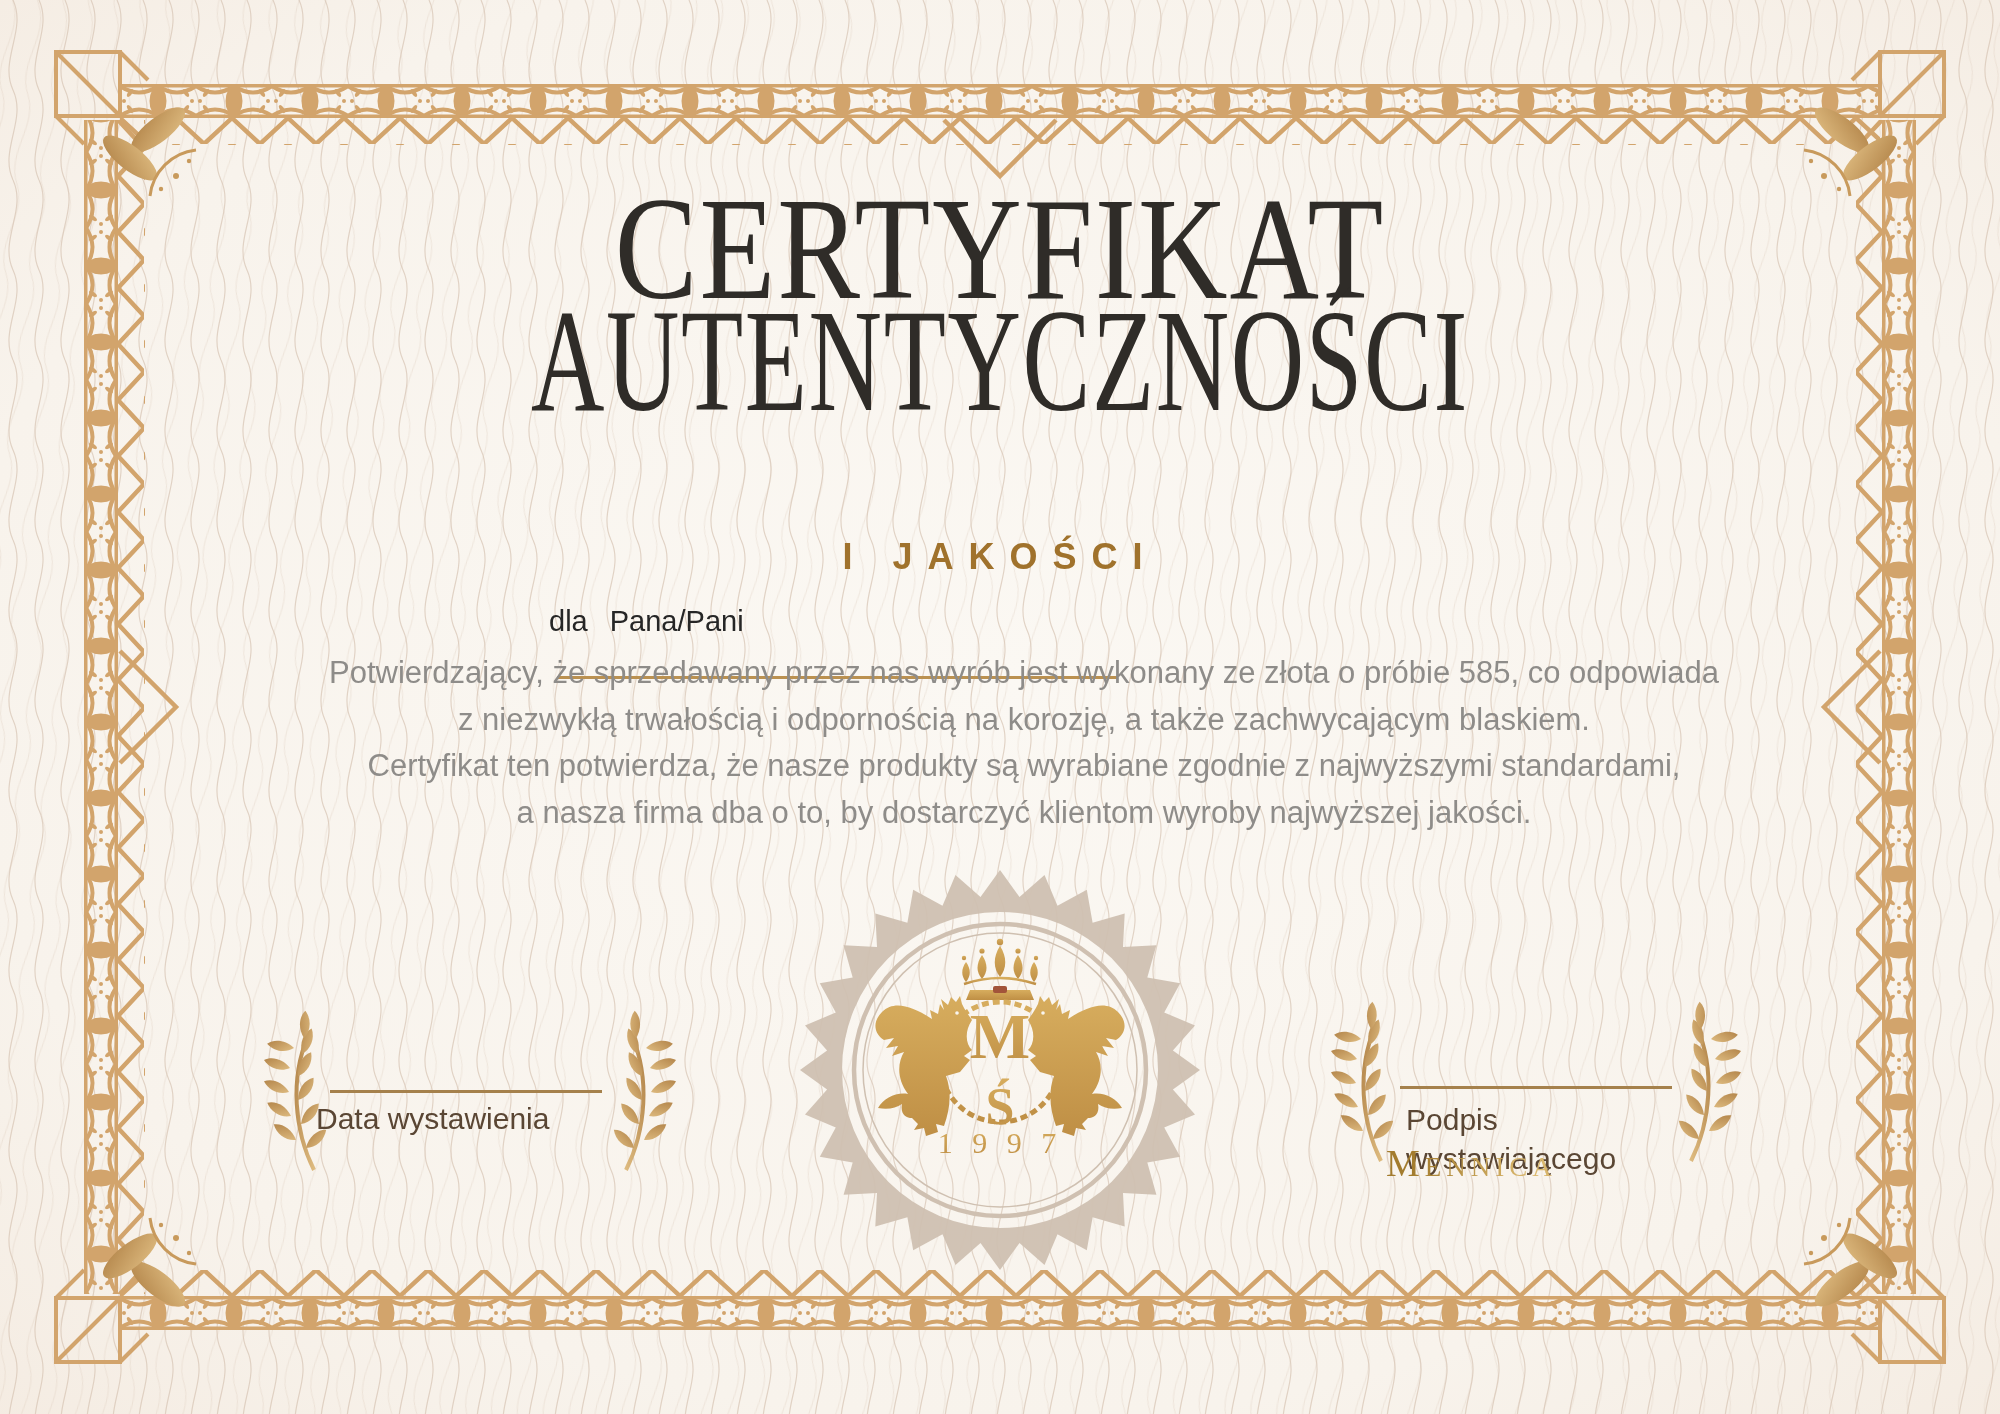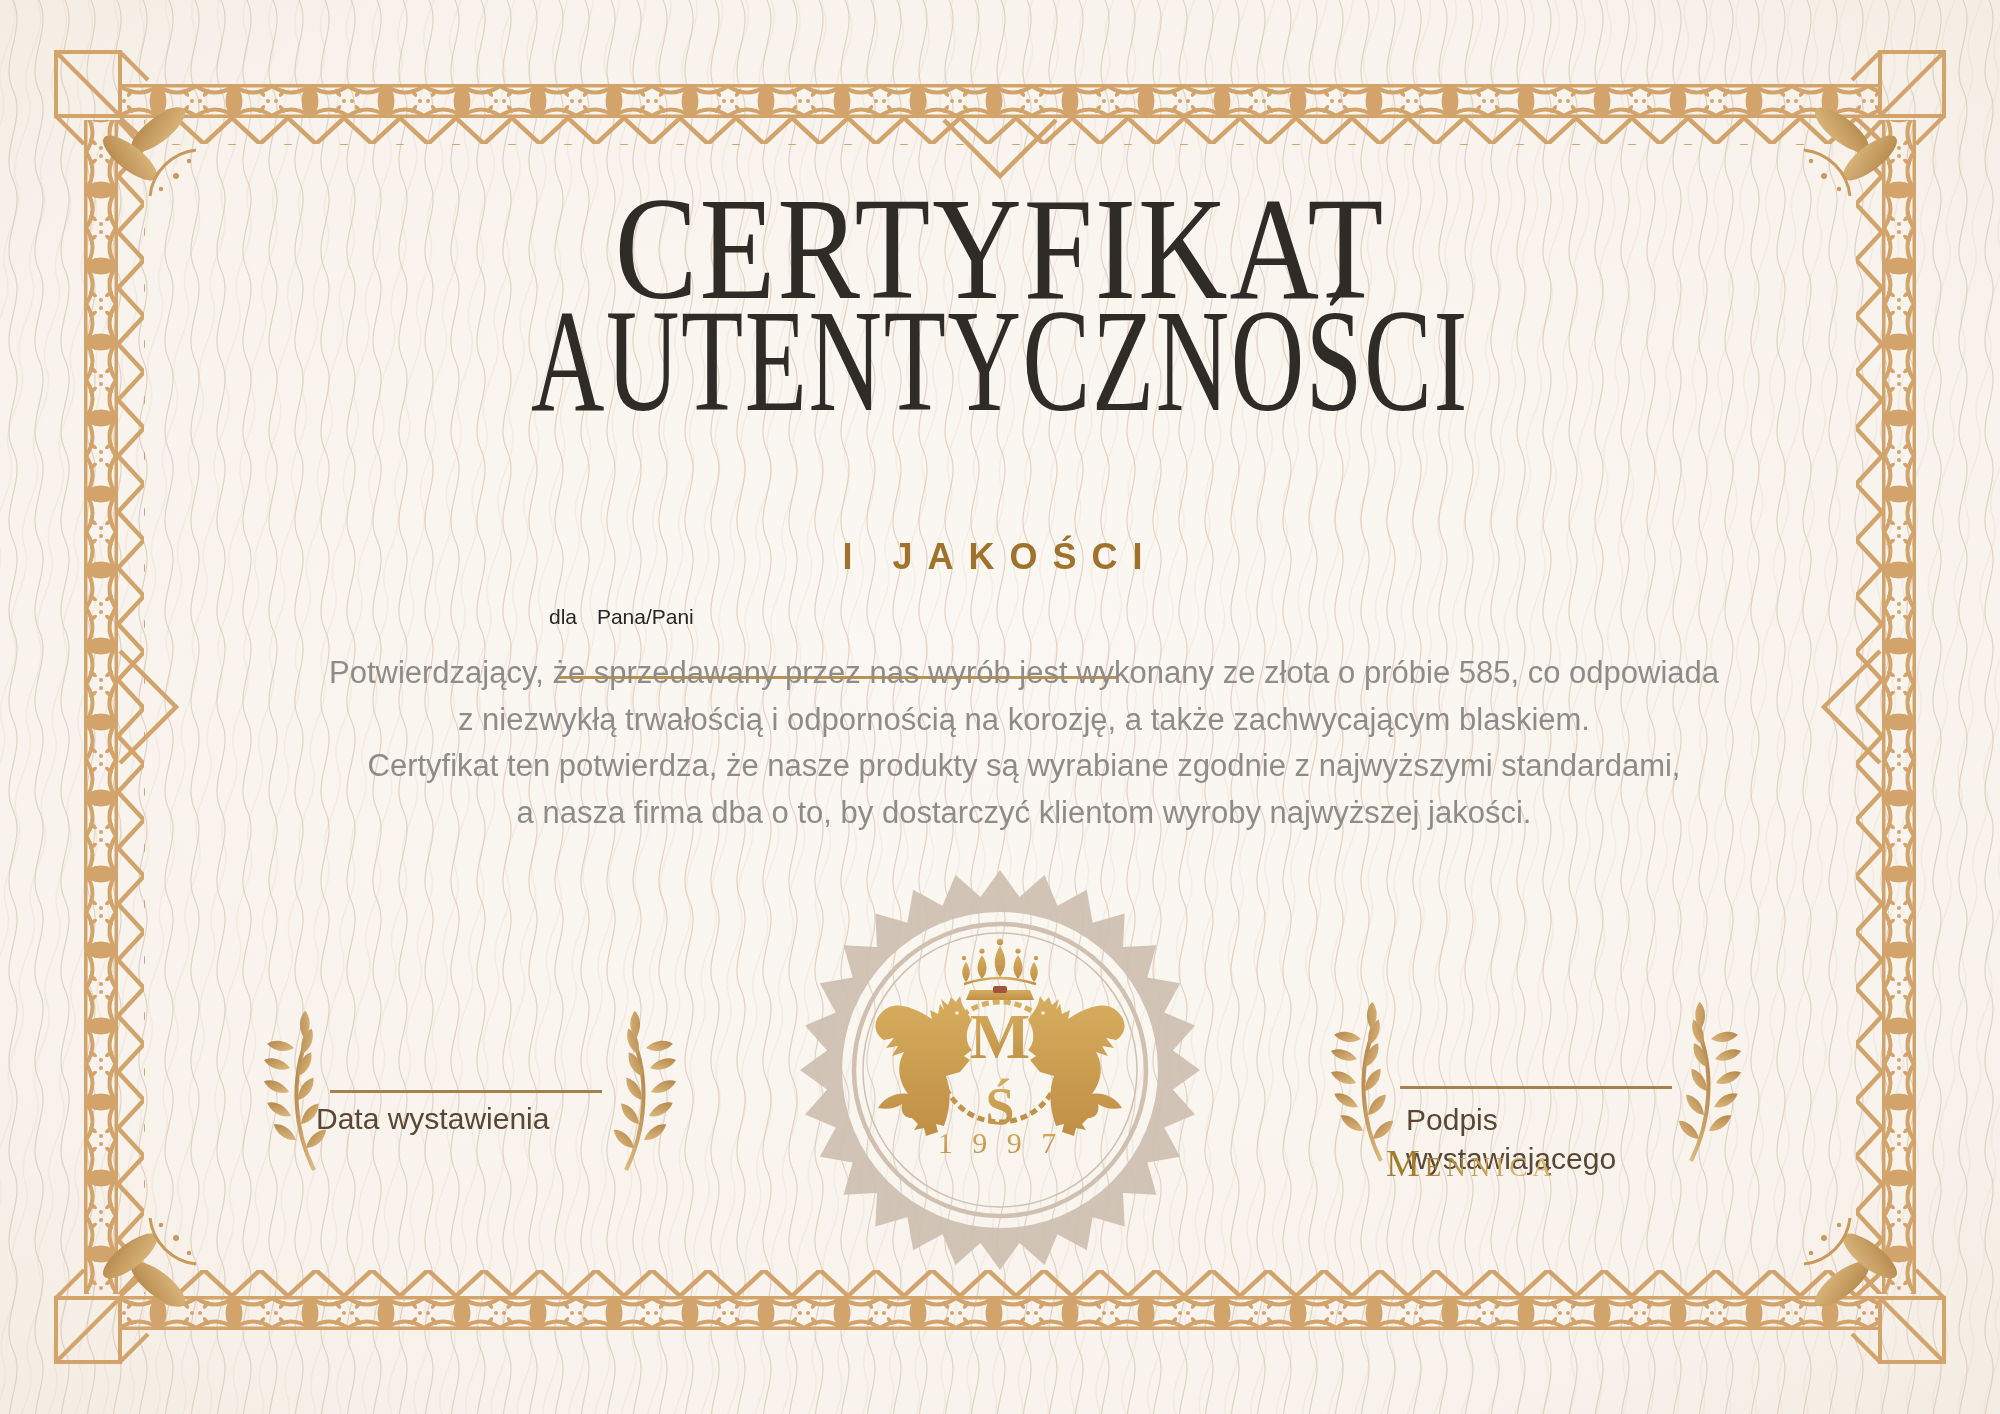--- a/index.html
+++ b/index.html
@@ -11,21 +11,21 @@
   .title{left:0;right:0;top:196px;text-align:center;
          font-family:"Liberation Serif",serif;color:#2f2c28;
          font-size:124px;line-height:112px;font-weight:400;}
   .title .tline{display:inline-block;transform-origin:50% 60%;letter-spacing:2px;}
   .title .t1{transform:scale(1.00,1.18);}
   .title .t2{transform:scale(0.82,1.18);}
 
   .subtitle{left:0;right:0;top:536px;text-align:center;color:#a0722c;
             font-size:36px;font-weight:bold;letter-spacing:15px;}
 
-  .recipient{left:549px;top:605px;font-size:21px;color:#262626;}
+  .recipient{left:549px;top:605px;font-size:29px;color:#262626;}
   .recipient .pref{margin-right:14px;}
 
   .gold-line{position:absolute;z-index:2;height:3px;background:#bb9150;}
   .line-recipient{left:557px;top:676px;width:561px;}
   .line-date{left:330px;top:1090px;width:272px;background:#a5814c;}
   .line-sign{left:1400px;top:1086px;width:272px;background:#a5814c;}
 
   .bodytext{left:0;right:0;top:650px;text-align:center;color:#8e8c89;
             font-size:31px;line-height:46.5px;padding-left:48px;}
 

